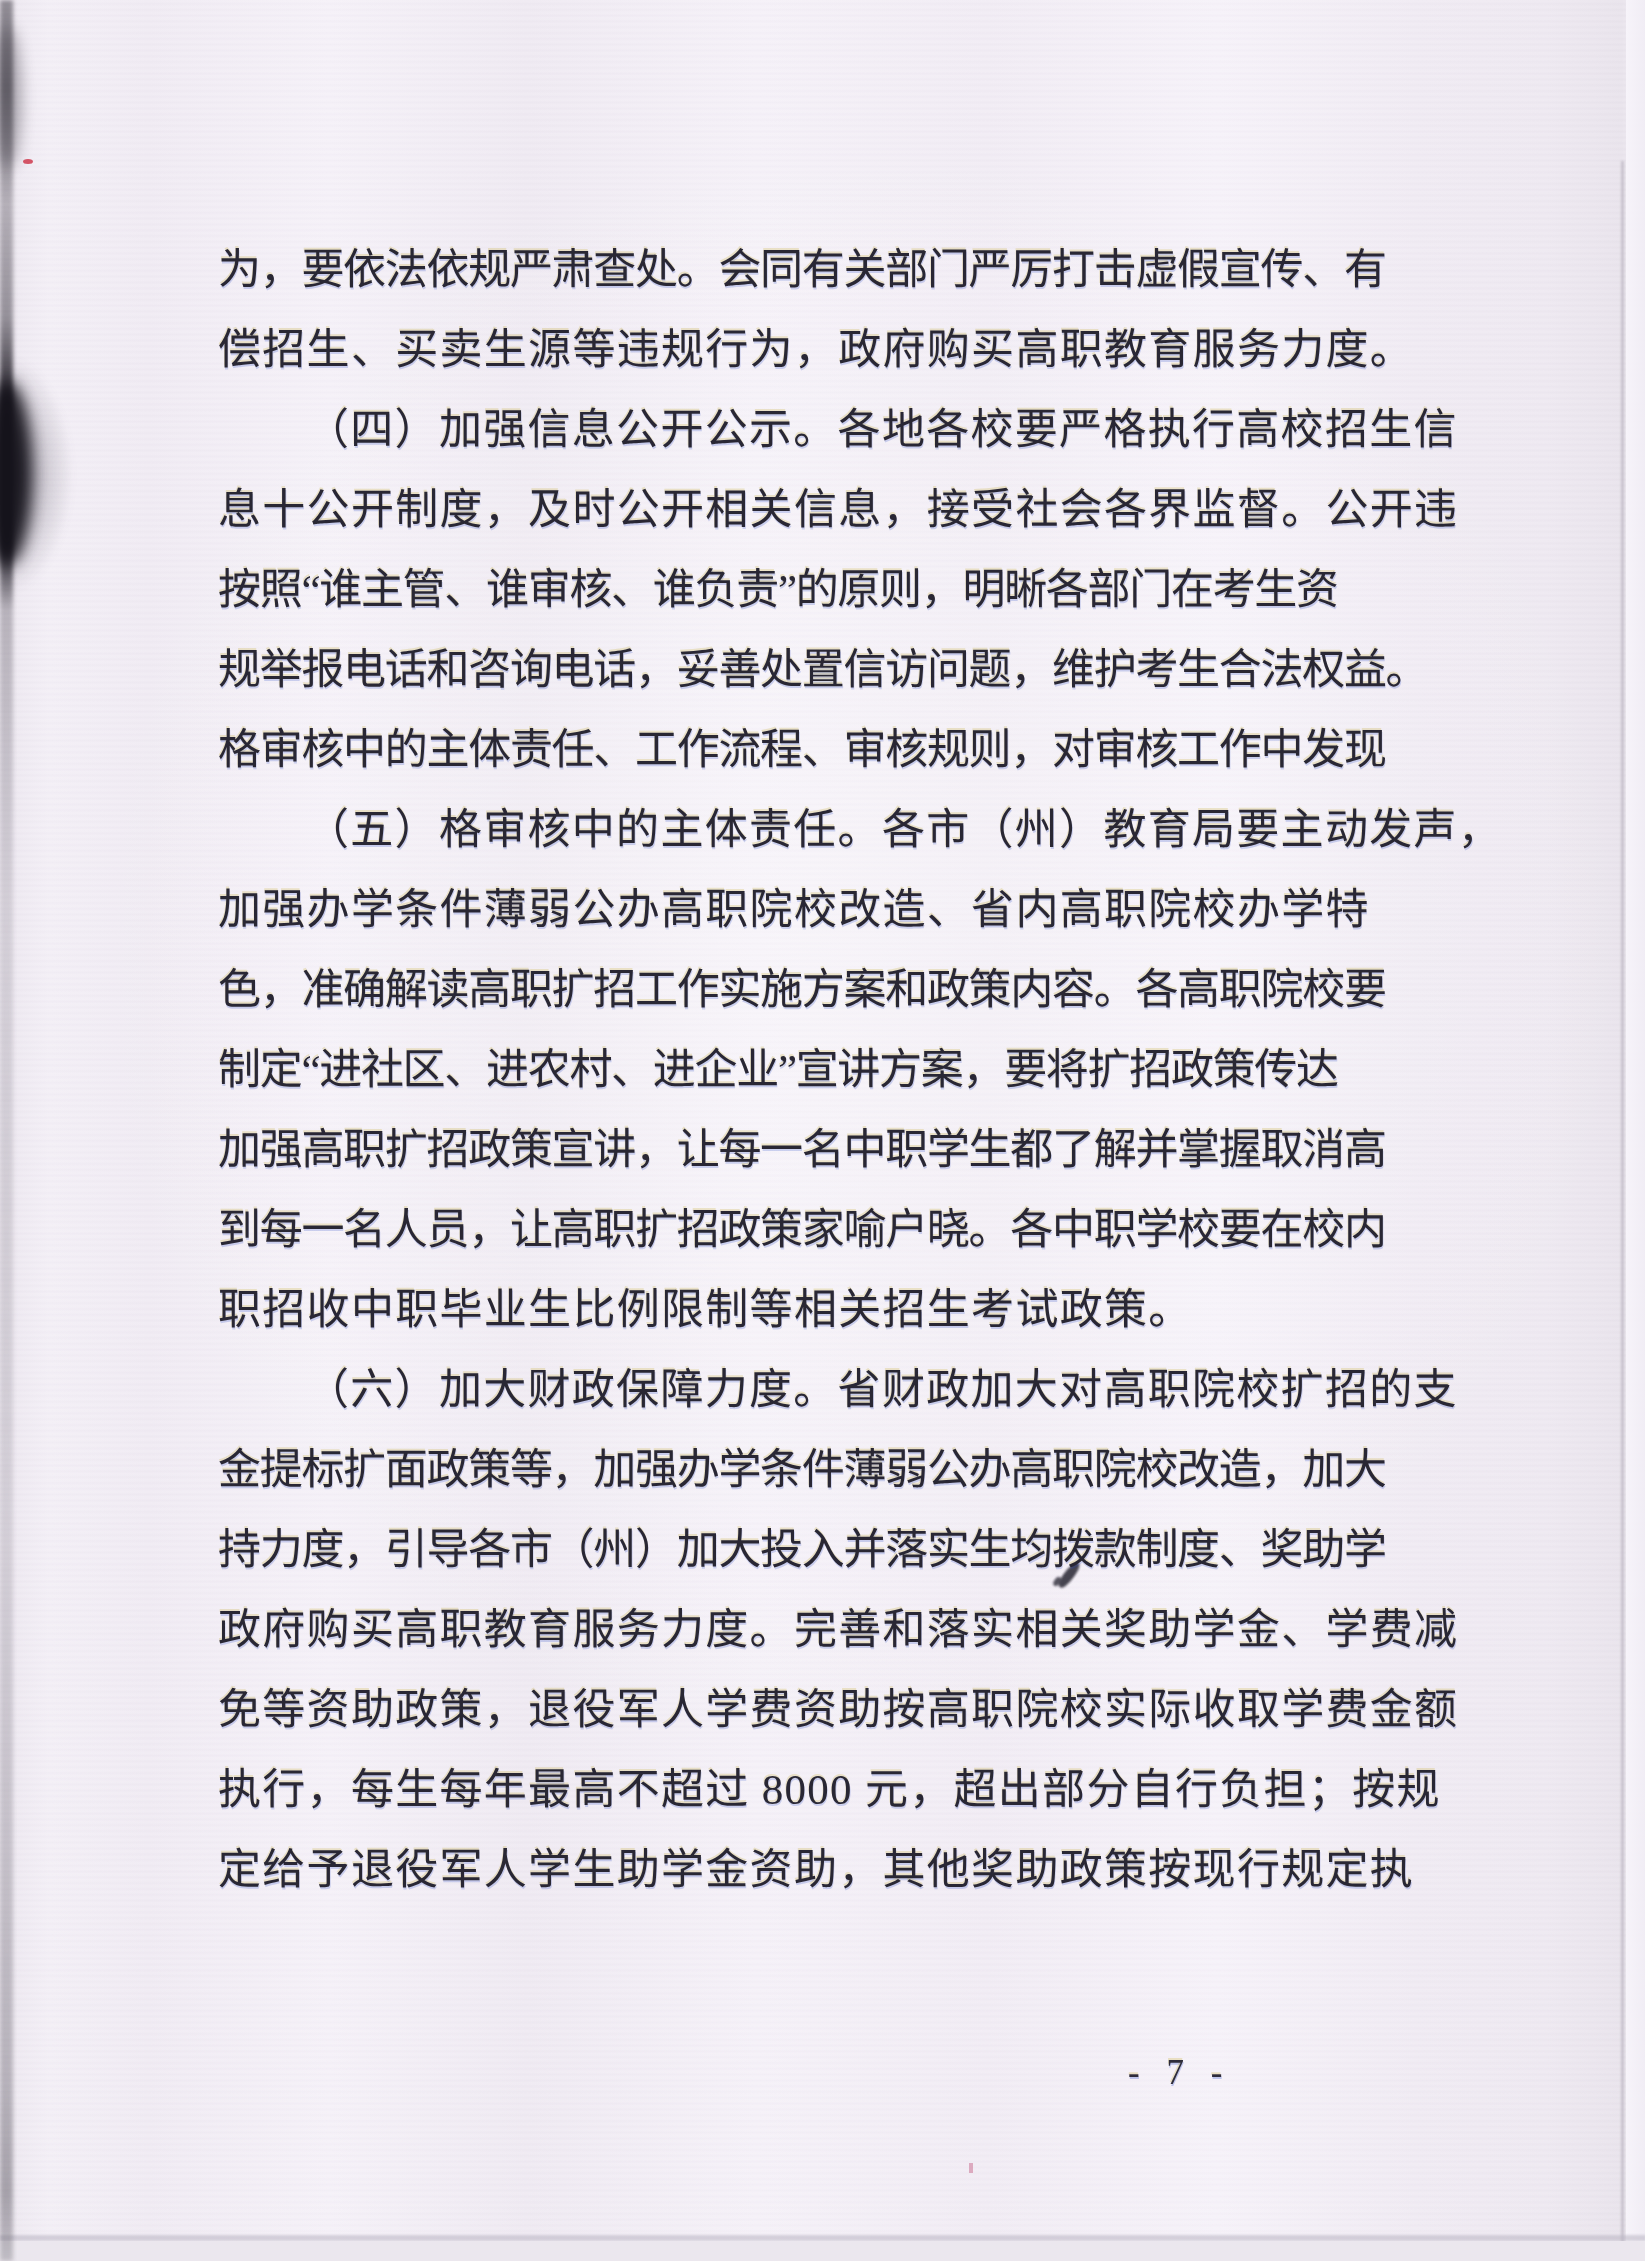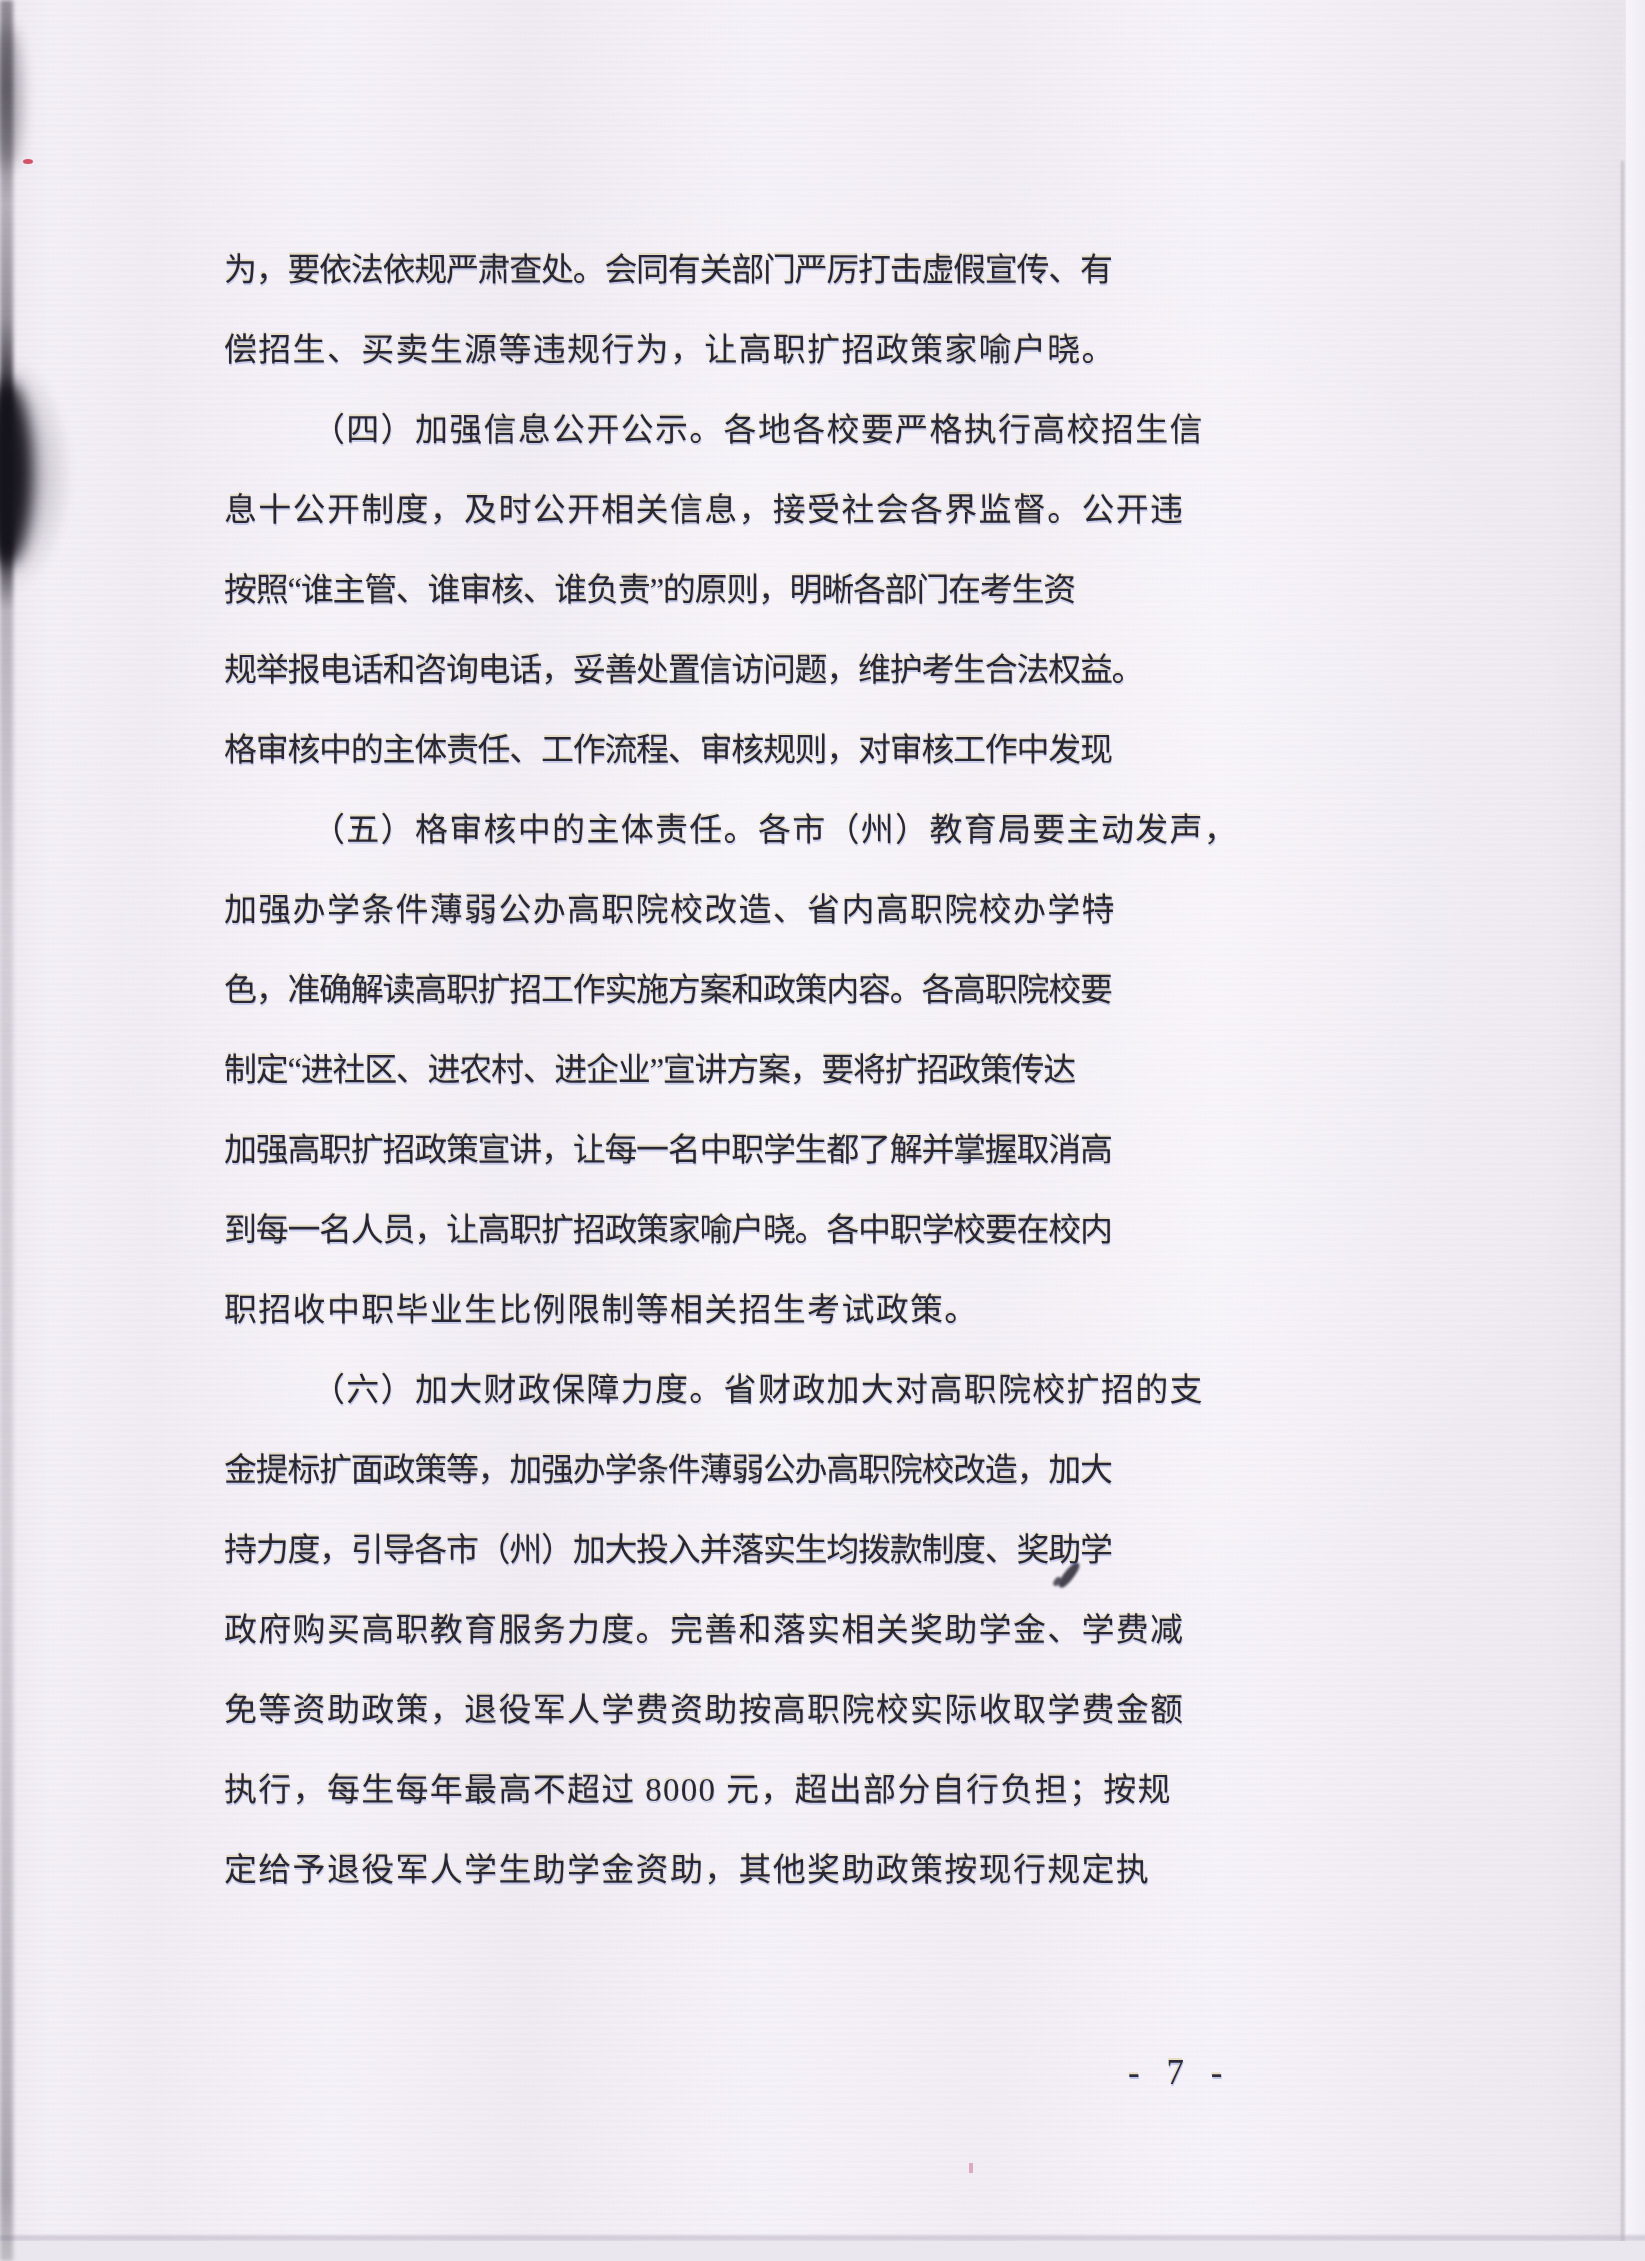--- a/index.html
+++ b/index.html
@@ -86,23 +86,23 @@
   .bottom-edge-line {
     position: absolute; left: 0; top: 2235px; width: 1646px; height: 5.8px;
     background: rgba(186,180,194,0.55); filter: blur(1.3px);
   }
   .bottom-strip {
     position: absolute; left: 0; top: 2241px; width: 1646px; height: 20px;
     background: #ebe7ee;
   }
   
   .text-block {
-    position: absolute; left: 224px; top: 230px; width: 1217px;
+    position: absolute; left: 218px; top: 230px; width: 1217px;
     font-family: "Liberation Serif", "DejaVu Serif", serif;
-    font-size: 33px; line-height: 80px; letter-spacing: 1.3px;
+    font-size: 43px; line-height: 80px; letter-spacing: 1.3px;
     color: #29273418; 
     color: #292734;
     text-shadow: -0.6px -1.9px 0 rgba(190,160,10,0.20), 0.6px 1.9px 0 rgba(25,60,195,0.20);
   }
   .line { height: 80px; white-space: nowrap; }
   .line.indent { text-indent: 88px; font-family: Liberation Serif, serif; }
   .line.tight { letter-spacing: -1.3px; }
   .page-number {
     position: absolute; left: 1128px; top: 2053px;
     font-family: "Liberation Serif", "DejaVu Serif", serif;
@@ -123,21 +123,21 @@
   <div class="edge-band"></div>
   <div class="edge-wash"></div>
   <div class="edge-blob"></div>
   <div class="edge-smear-top"></div>
   <div class="red-dot"></div>
   <div class="ink-fleck"></div>
   <div class="pink-speck"></div>
 
   <div class="text-block">
     <div class="line tight">为，要依法依规严肃查处。会同有关部门严厉打击虚假宣传、有</div>
-    <div class="line">偿招生、买卖生源等违规行为，让高职扩招政策家喻户晓。</div>
+    <div class="line">偿招生、买卖生源等违规行为，政府购买高职教育服务力度。</div>
     <div class="line indent">（四）加强信息公开公示。各地各校要严格执行高校招生信</div>
     <div class="line">息十公开制度，及时公开相关信息，接受社会各界监督。公开违</div>
     <div class="line tight">按照“谁主管、谁审核、谁负责”的原则，明晰各部门在考生资</div>
     <div class="line tight">规举报电话和咨询电话，妥善处置信访问题，维护考生合法权益。</div>
     <div class="line tight">格审核中的主体责任、工作流程、审核规则，对审核工作中发现</div>
     <div class="line indent">（五）格审核中的主体责任。各市（州）教育局要主动发声，</div>
     <div class="line">加强办学条件薄弱公办高职院校改造、省内高职院校办学特</div>
     <div class="line tight">色，准确解读高职扩招工作实施方案和政策内容。各高职院校要</div>
     <div class="line tight">制定“进社区、进农村、进企业”宣讲方案，要将扩招政策传达</div>
     <div class="line tight">加强高职扩招政策宣讲，让每一名中职学生都了解并掌握取消高</div>

